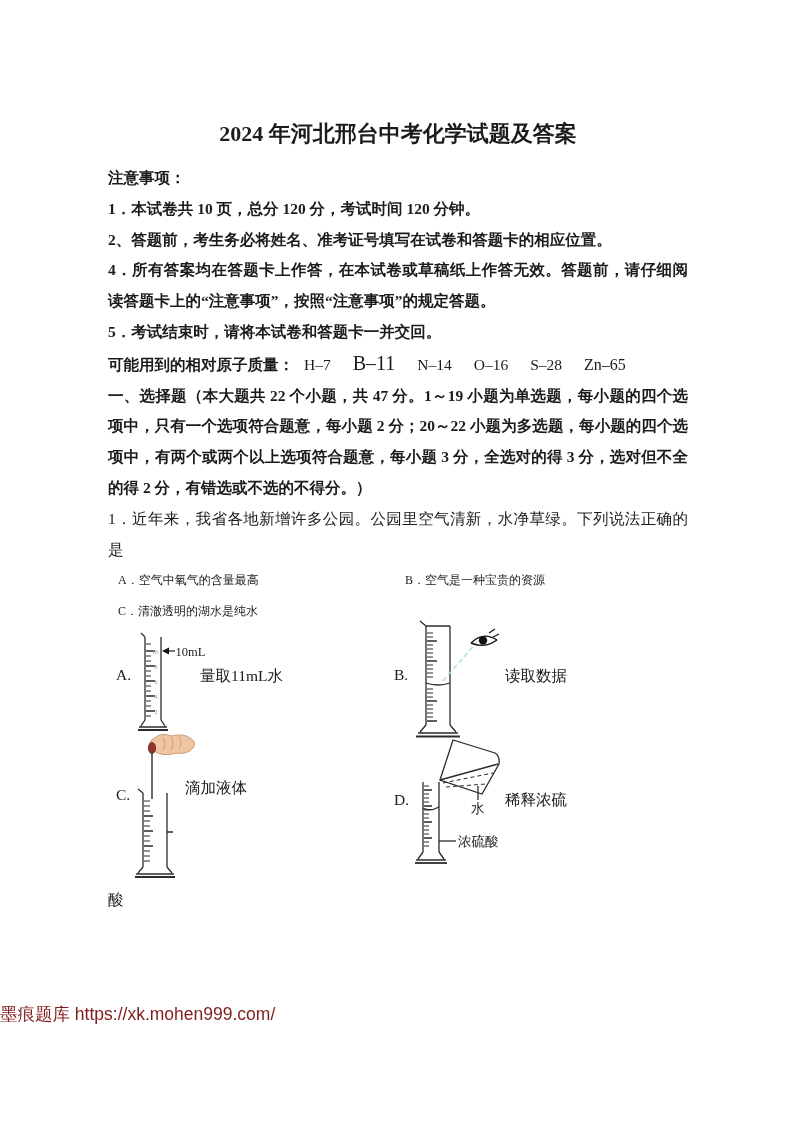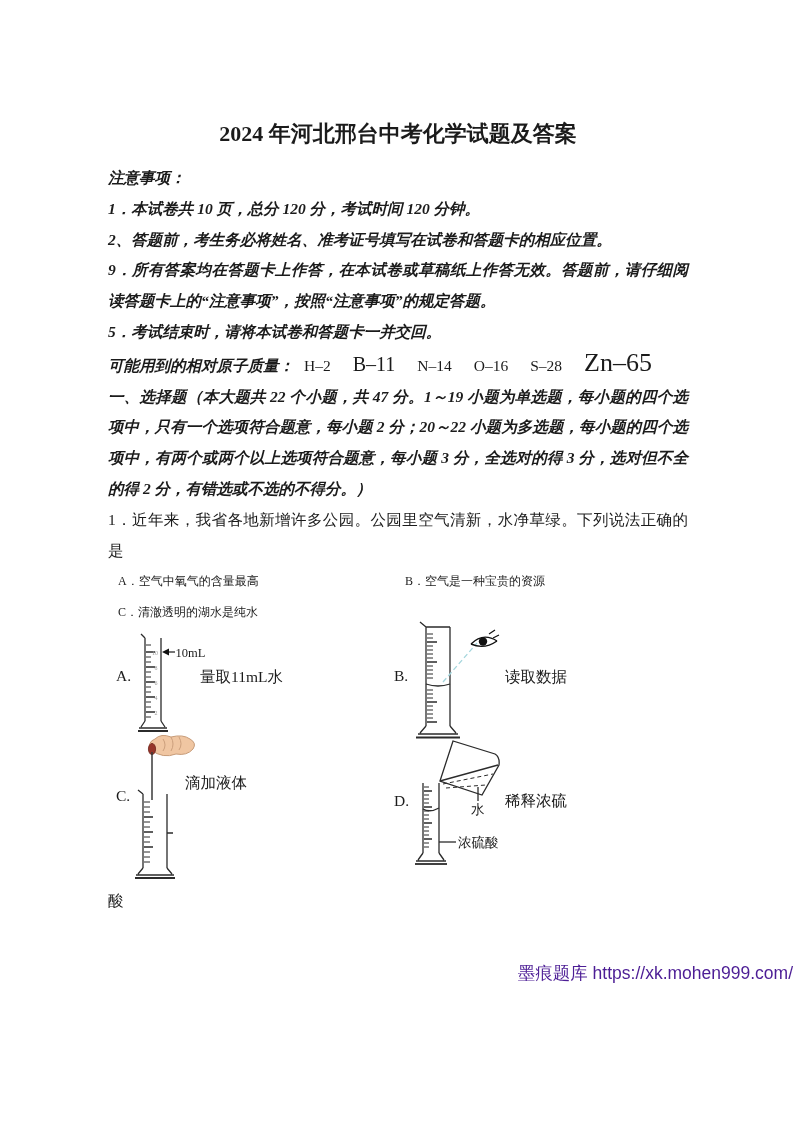--- a/index.html
+++ b/index.html
@@ -1,54 +1,54 @@
 <!DOCTYPE html>
 <html><head>
 <meta charset="utf-8">
 <style>
   html,body{margin:0;padding:0;background:#fff;}
   .page{position:relative;width:793px;height:1122px;background:#fff;overflow:hidden;
         font-family:"Liberation Serif","DejaVu Serif",serif;color:#1b1b1b;}
   .content{padding:119px 105px 0 108px;}
   .title{font-size:22px;line-height:30px;margin:0 0 14px 0;text-align:center;font-weight:bold;}
   .para{margin:0;font-size:15.5px;line-height:30.8px;text-align:justify;}
-  .bold{font-weight:bold;font-style:italic;}
+  .bold{font-weight:bold;}
   .mass{margin-left:22px;}
   .mass.first{margin-left:10px;}
   .m-lg{font-size:20px;}
-  .m-md{font-size:26px;}
+  .m-md{font-size:16px;}
   .optrow{display:flex;padding-left:10px;font-size:12px;line-height:30.8px;}
   .opt-left{width:287px;flex:0 0 287px;}
   .figures{position:relative;height:258px;}
   .figures .abs{position:absolute;font-size:15.5px;line-height:20px;white-space:nowrap;}
   svg{position:absolute;overflow:visible;}
   svg .ln{stroke:#2b2b2b;stroke-width:1.3;fill:none;}
   svg .thick{stroke:#2b2b2b;stroke-width:2;fill:none;}
   svg .lbl{font-family:"Liberation Serif","DejaVu Serif",serif;fill:#1b1b1b;}
   svg .faint{font-family:"Liberation Serif","DejaVu Serif",serif;fill:#999;}
-  .footer{margin-top:44px;text-align:right;color:#4c1d95;
+  .footer{margin-top:86px;text-align:left;color:#7f1d1d;
           font-family:"Liberation Sans","DejaVu Sans",sans-serif;
           font-size:17.5px;line-height:24px;}
 </style>
 </head>
 <body>
 
 <div class="page">
   <div class="content">
 
     <h1 class="title">2024 年河北邢台中考化学试题及答案</h1>
 
     <p class="para bold">注意事项：</p>
     <p class="para bold">1．本试卷共 10 页，总分 120 分，考试时间 120 分钟。</p>
     <p class="para bold">2、答题前，考生务必将姓名、准考证号填写在试卷和答题卡的相应位置。</p>
-    <p class="para bold">9．所有答案均在答题卡上作答，在本试卷或草稿纸上作答无效。答题前，请仔细阅读答题卡上的“注意事项”，按照“注意事项”的规定答题。</p>
+    <p class="para bold">4．所有答案均在答题卡上作答，在本试卷或草稿纸上作答无效。答题前，请仔细阅读答题卡上的“注意事项”，按照“注意事项”的规定答题。</p>
     <p class="para bold">5．考试结束时，请将本试卷和答题卡一并交回。</p>
 
     <p class="para">
-      <span class="bold">可能用到的相对原子质量：</span><span class="mass first">H–2</span><span class="mass m-lg">B–11</span><span class="mass">N–14</span><span class="mass">O–16</span><span class="mass">S–28</span><span class="mass m-md">Zn–65</span>
+      <span class="bold">可能用到的相对原子质量：</span><span class="mass first">H–7</span><span class="mass m-lg">B–11</span><span class="mass">N–14</span><span class="mass">O–16</span><span class="mass">S–28</span><span class="mass m-md">Zn–65</span>
     </p>
 
     <p class="para bold">一、选择题（本大题共 22 个小题，共 47 分。1～19 小题为单选题，每小题的四个选项中，只有一个选项符合题意，每小题 2 分；20～22 小题为多选题，每小题的四个选项中，有两个或两个以上选项符合题意，每小题 3 分，全选对的得 3 分，选对但不全的得 2 分，有错选或不选的不得分。）</p>
 
     <p class="para">1．近年来，我省各地新增许多公园。公园里空气清新，水净草绿。下列说法正确的是</p>
     <div class="optrow">
       <span class="opt-left">A．空气中氧气的含量最高</span>
       <span>B．空气是一种宝贵的资源</span>
     </div>
     <div class="optrow">
@@ -101,21 +101,21 @@
           <ellipse cx="9" cy="15" rx="3.6" ry="5.6" fill="#96352a" stroke="#6e241c" stroke-width="0.8"></ellipse>
         </g>
         <path d="M19,24 V72" stroke="#3a3a3a" stroke-width="1.5" fill="none"></path>
         <path class="ln" d="M5,62 L10,66 M10,66 V140 M34,66 V140"></path>
         <path class="ln" style="stroke-width:1" d="M11,74h6 M11,79h6 M11,84h6 M11,94h6 M11,99h6 M11,109h6 M11,114h6 M11,124h6 M11,129h6 M11,134h6"></path>
         <path class="ln" d="M11,89h9 M11,104h9 M11,119h9 M34,105h6"></path>
         <path class="ln" d="M10,140 L5,146 M34,140 L39,146 M3,147 H41"></path>
         <path class="thick" style="stroke-width:1.8" d="M2,150 H42"></path>
       </svg>
       <span class="abs" style="left:8px;top:158px;">C.</span>
-      <span class="abs" style="left:77px;top:145px;text-align:center;">滴加液体</span>
+      <span class="abs" style="left:77px;top:151px;text-align:center;">滴加液体</span>
 
       <span class="abs" style="left:286px;top:163px;">D.</span>
       <svg style="left:300px;top:105px;" width="100" height="142" viewBox="0 0 100 142">
         <path class="ln" d="M15,50 V120 M31,50 V120"></path>
         <path class="ln" style="stroke-width:1" d="M16,54h5 M16,62h5 M16,66h5 M16,70h5 M16,78h5 M16,82h5 M16,86h5 M16,94h5 M16,98h5 M16,102h5 M16,110h5 M16,114h5"></path>
         <path class="ln" d="M16,58h8 M16,74h8 M16,90h8 M16,106h8"></path>
         <path class="ln" d="M15,76 Q22,80 31,75"></path>
         <path class="ln" d="M15,120 L10,127 M31,120 L36,127 M8,128 H38"></path>
         <path class="thick" style="stroke-width:1.8" d="M7,131 H39"></path>
         <g>

